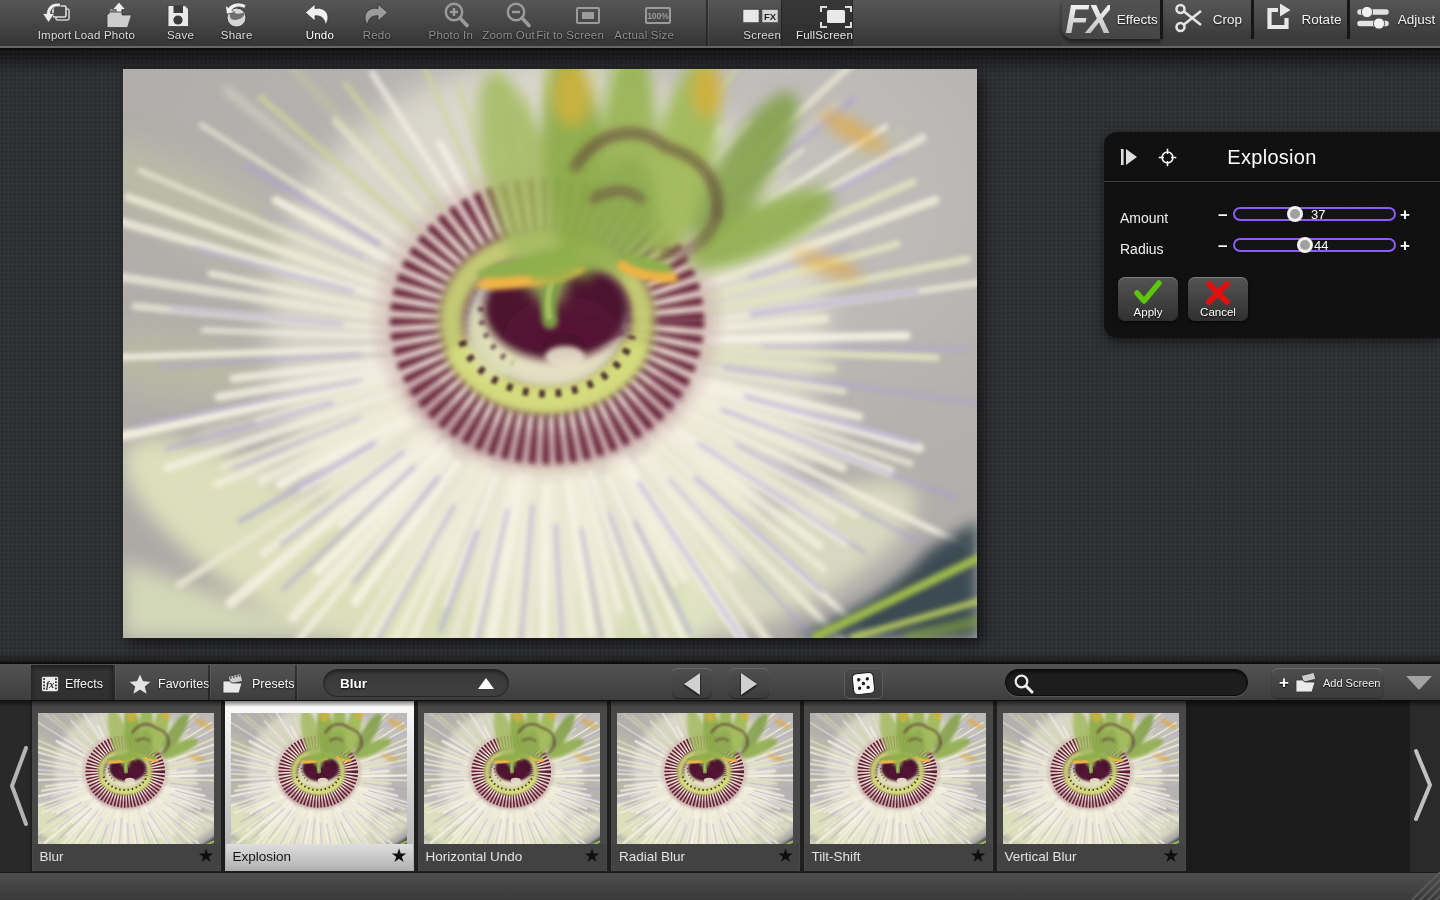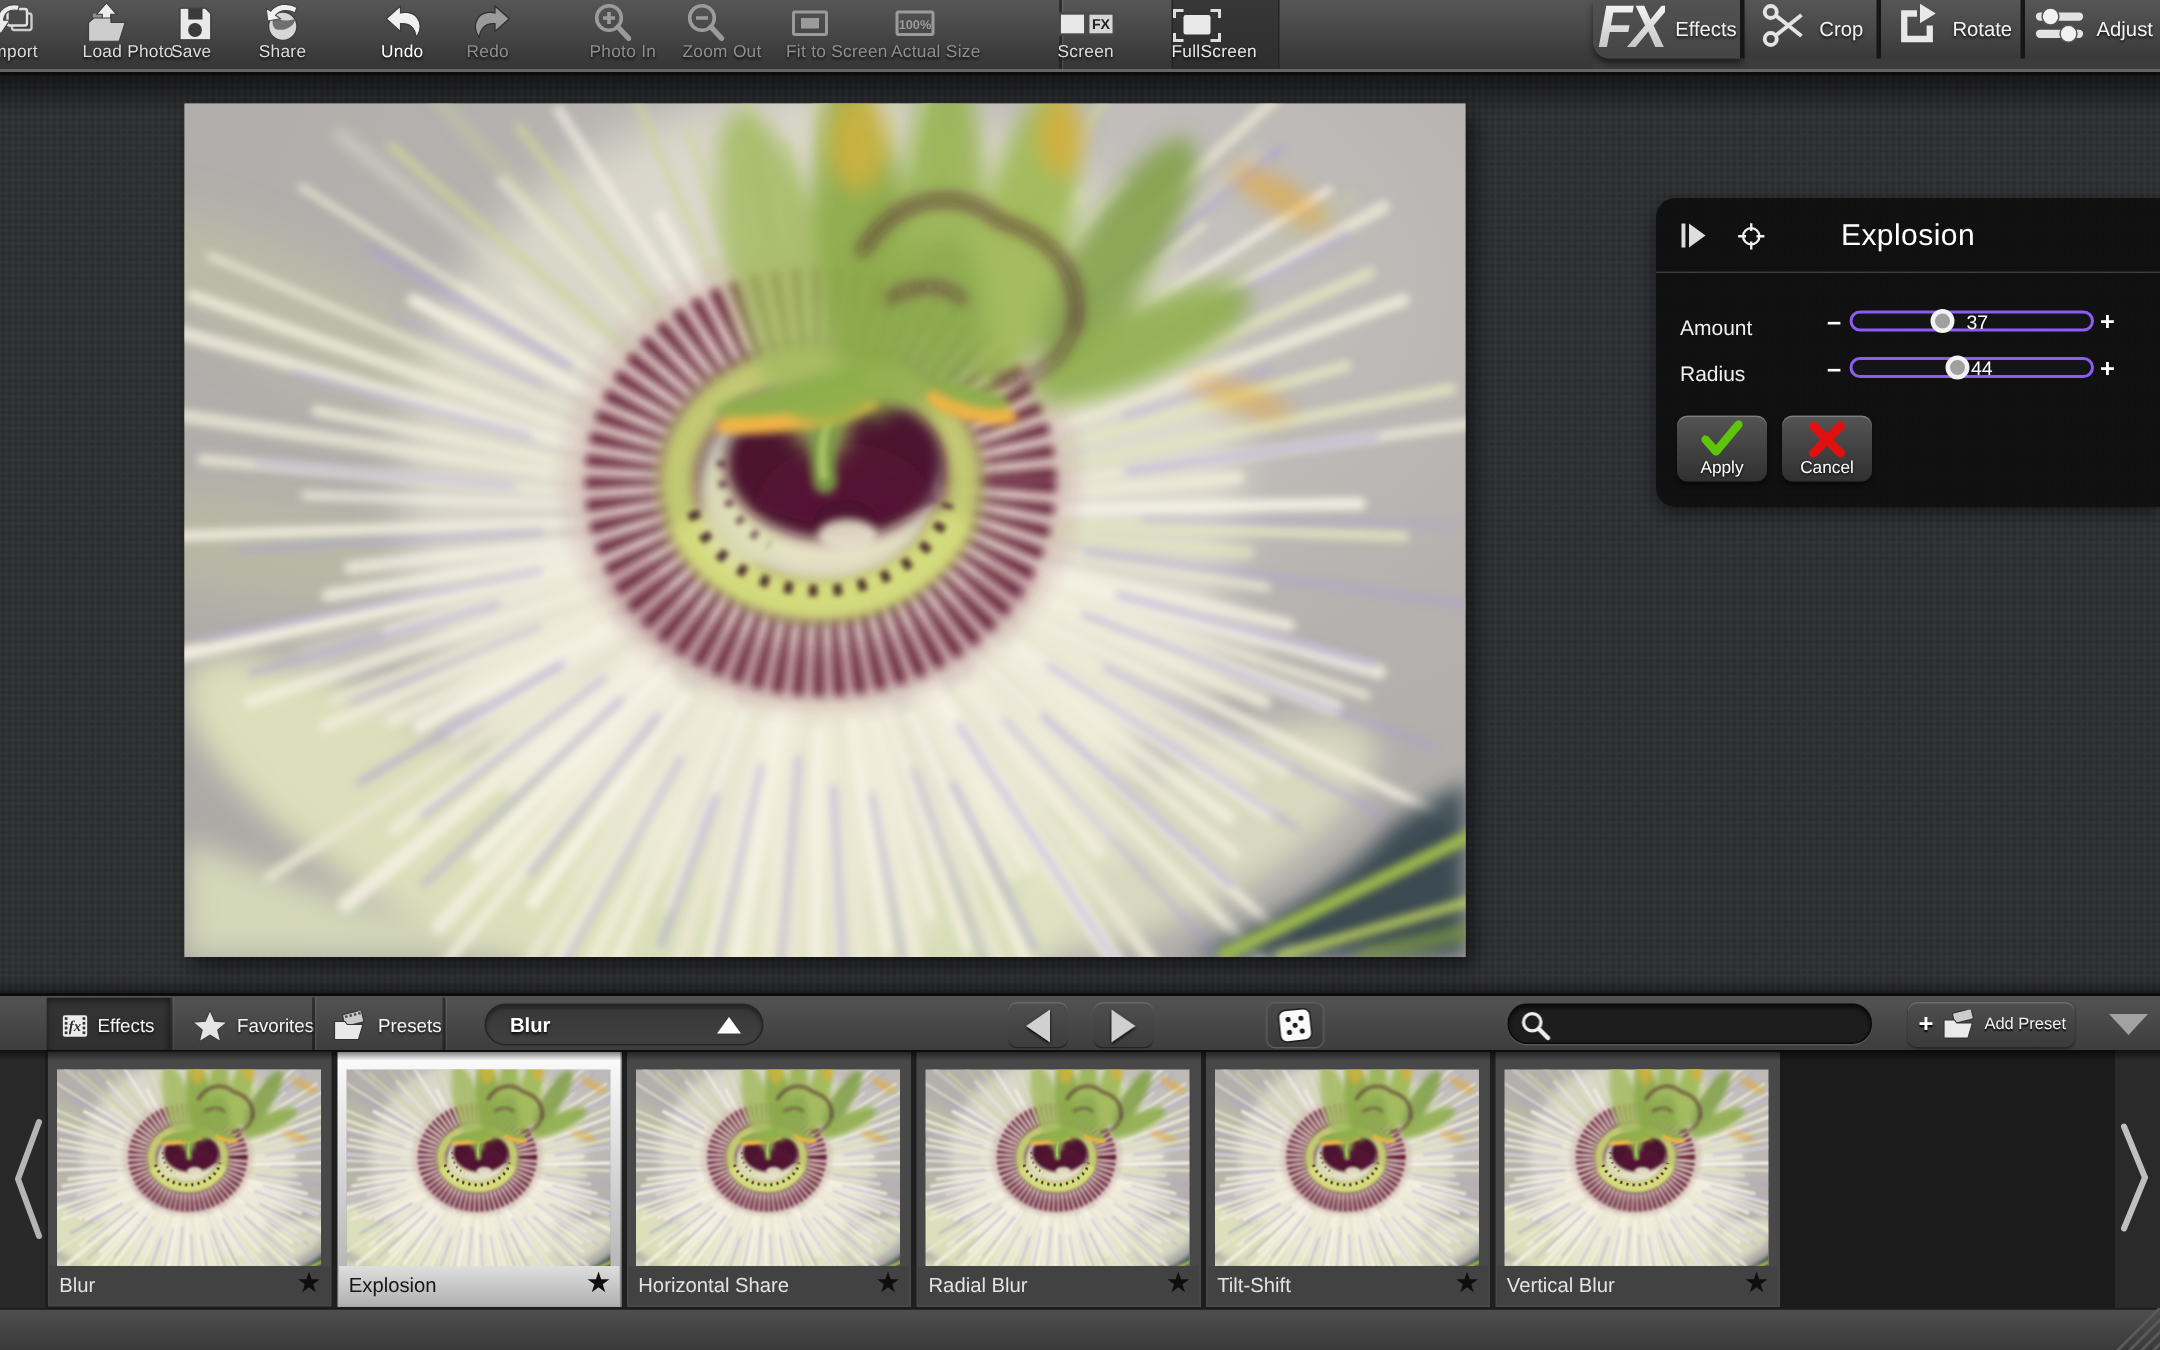--- a/index.html
+++ b/index.html
@@ -2,21 +2,21 @@
 <html><head><meta charset="utf-8"><style>
 
 *{margin:0;padding:0;box-sizing:border-box}
 html,body{width:1440px;height:900px;overflow:hidden;background:#222;font-family:"Liberation Sans",sans-serif;-webkit-font-smoothing:antialiased}
 #app{position:relative;width:1440px;height:900px}
 
 #topbar{position:absolute;left:0;top:0;width:1440px;height:48px;
  background:linear-gradient(#565656,#474747 45%,#3a3a3a 80%,#353535);}
 #topbar:after{content:"";position:absolute;left:0;bottom:0;width:100%;height:2px;background:#666}
 #topbar .shadowline{position:absolute;left:0;top:48px;width:1440px;height:2px;background:#0d0d0d}
-.tbtn{position:absolute;top:0;height:48px;text-align:left}
+.tbtn{position:absolute;top:0;height:48px;text-align:right}
 .tico{height:31px;margin-top:0px}
 .tlbl{font-size:11.5px;margin-top:-2px;text-shadow:0 1px 2px rgba(0,0,0,.85);letter-spacing:0.2px}
 .vsep{position:absolute;top:0;width:2px;height:48px;background:linear-gradient(rgba(0,0,0,.45),rgba(0,0,0,.25));box-shadow:1px 0 0 rgba(255,255,255,.08)}
 #fsblock{position:absolute;left:781px;top:0;width:72px;height:48px;background:linear-gradient(#373737,#2d2d2d);border-left:1px solid #252525;border-right:1px solid #252525}
 
 #tabstrip{position:absolute;left:1062px;top:0;width:378px;height:39px}
 #tabunder{position:absolute;left:1062px;top:39px;width:378px;height:9px;background:#3c3c3c}
 .rtab{position:absolute;top:0;height:39px;display:flex;align-items:center;justify-content:center;gap:7px}
 .rtab .rlbl{color:#f2f2f2;font-size:13.5px;text-shadow:0 1px 2px rgba(0,0,0,.8)}
 #fxtab{left:0;width:99px;background:linear-gradient(#525252,#454545);border-radius:0 0 0 11px;box-shadow:0 3px 4px rgba(0,0,0,.5)}
@@ -670,21 +670,21 @@
           <circle cx="8.5" cy="8.5" r="5.8" fill="none" stroke="#ededed" stroke-width="2.2"></circle>
           <line x1="13" y1="13" x2="19" y2="19" stroke="#ededed" stroke-width="3" stroke-linecap="round"></line>
         </svg>
       </div>
 <div id="addp">
         <span class="plus">+</span>
         <svg width="26" height="20" viewBox="0 0 26 20">
           <rect x="9" y="1" width="13" height="7" rx="1" fill="#cccccc" transform="rotate(-14 15 4)" stroke="#333" stroke-width="0.8"></rect>
           <path d="M3,7 L10,7 L11.5,9 L22,9 L19,19 L3,19 Z" fill="#eaeaea" stroke="#333" stroke-width="0.8"></path>
         </svg>
-        <span class="t">Add Preset</span>
+        <span class="t">Add Screen</span>
       </div>
 <div id="ddown"></div>
 </div>
 <div id="strip">
 <div class="empt"></div>
       <div class="chevcol"></div>
       <div style="position:absolute;left:0;top:0;width:30px;height:172px;background:#292929"></div>
 <div class="tile" style="left:31.5px">
         <div class="img"><svg width="176" height="131" viewBox="80 20 694 519" preserveAspectRatio="none">
             <use href="#flower" width="854" height="569"></use>
@@ -696,21 +696,21 @@
         <div class="img"><svg width="176" height="131" viewBox="80 20 694 519" preserveAspectRatio="none">
             <use href="#flower" width="854" height="569"></use>
           </svg></div>
         <div class="cap">Explosion</div>
         <div class="st">★</div>
       </div>
 <div class="tile" style="left:417.5px">
         <div class="img"><svg width="176" height="131" viewBox="80 20 694 519" preserveAspectRatio="none">
             <use href="#flower" width="854" height="569"></use>
           </svg></div>
-        <div class="cap">Horizontal Share</div>
+        <div class="cap">Horizontal Undo</div>
         <div class="st">★</div>
       </div>
 <div class="tile" style="left:611px">
         <div class="img"><svg width="176" height="131" viewBox="80 20 694 519" preserveAspectRatio="none">
             <use href="#flower" width="854" height="569"></use>
           </svg></div>
         <div class="cap">Radial Blur</div>
         <div class="st">★</div>
       </div>
 <div class="tile" style="left:803.5px">

